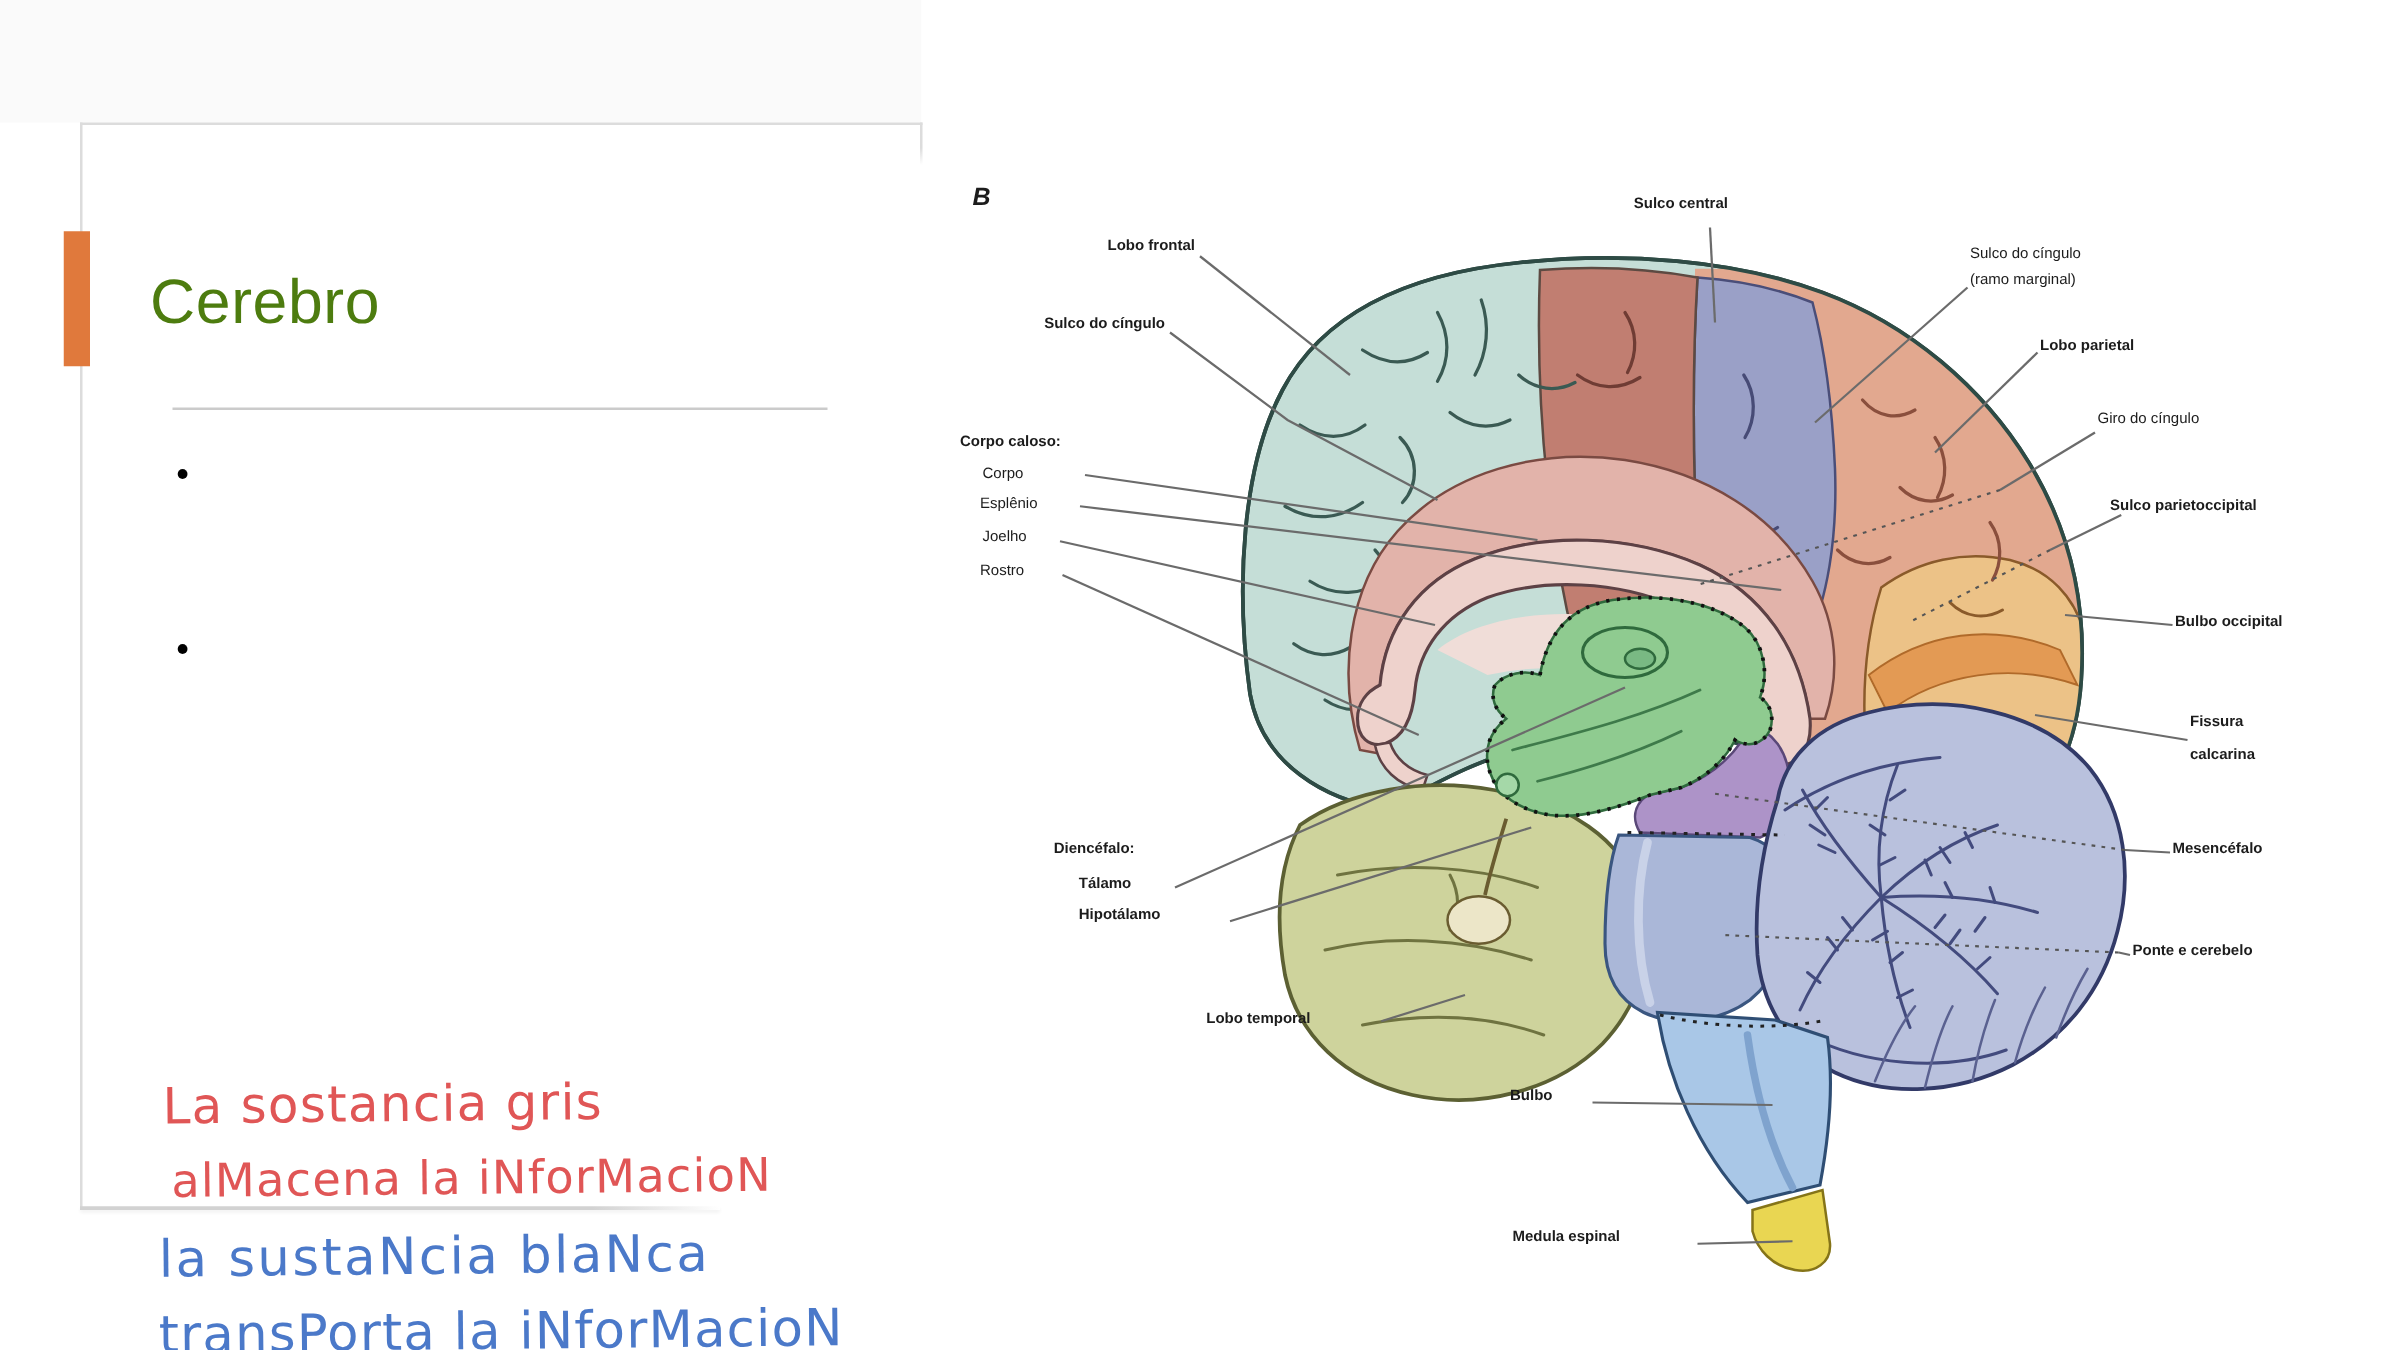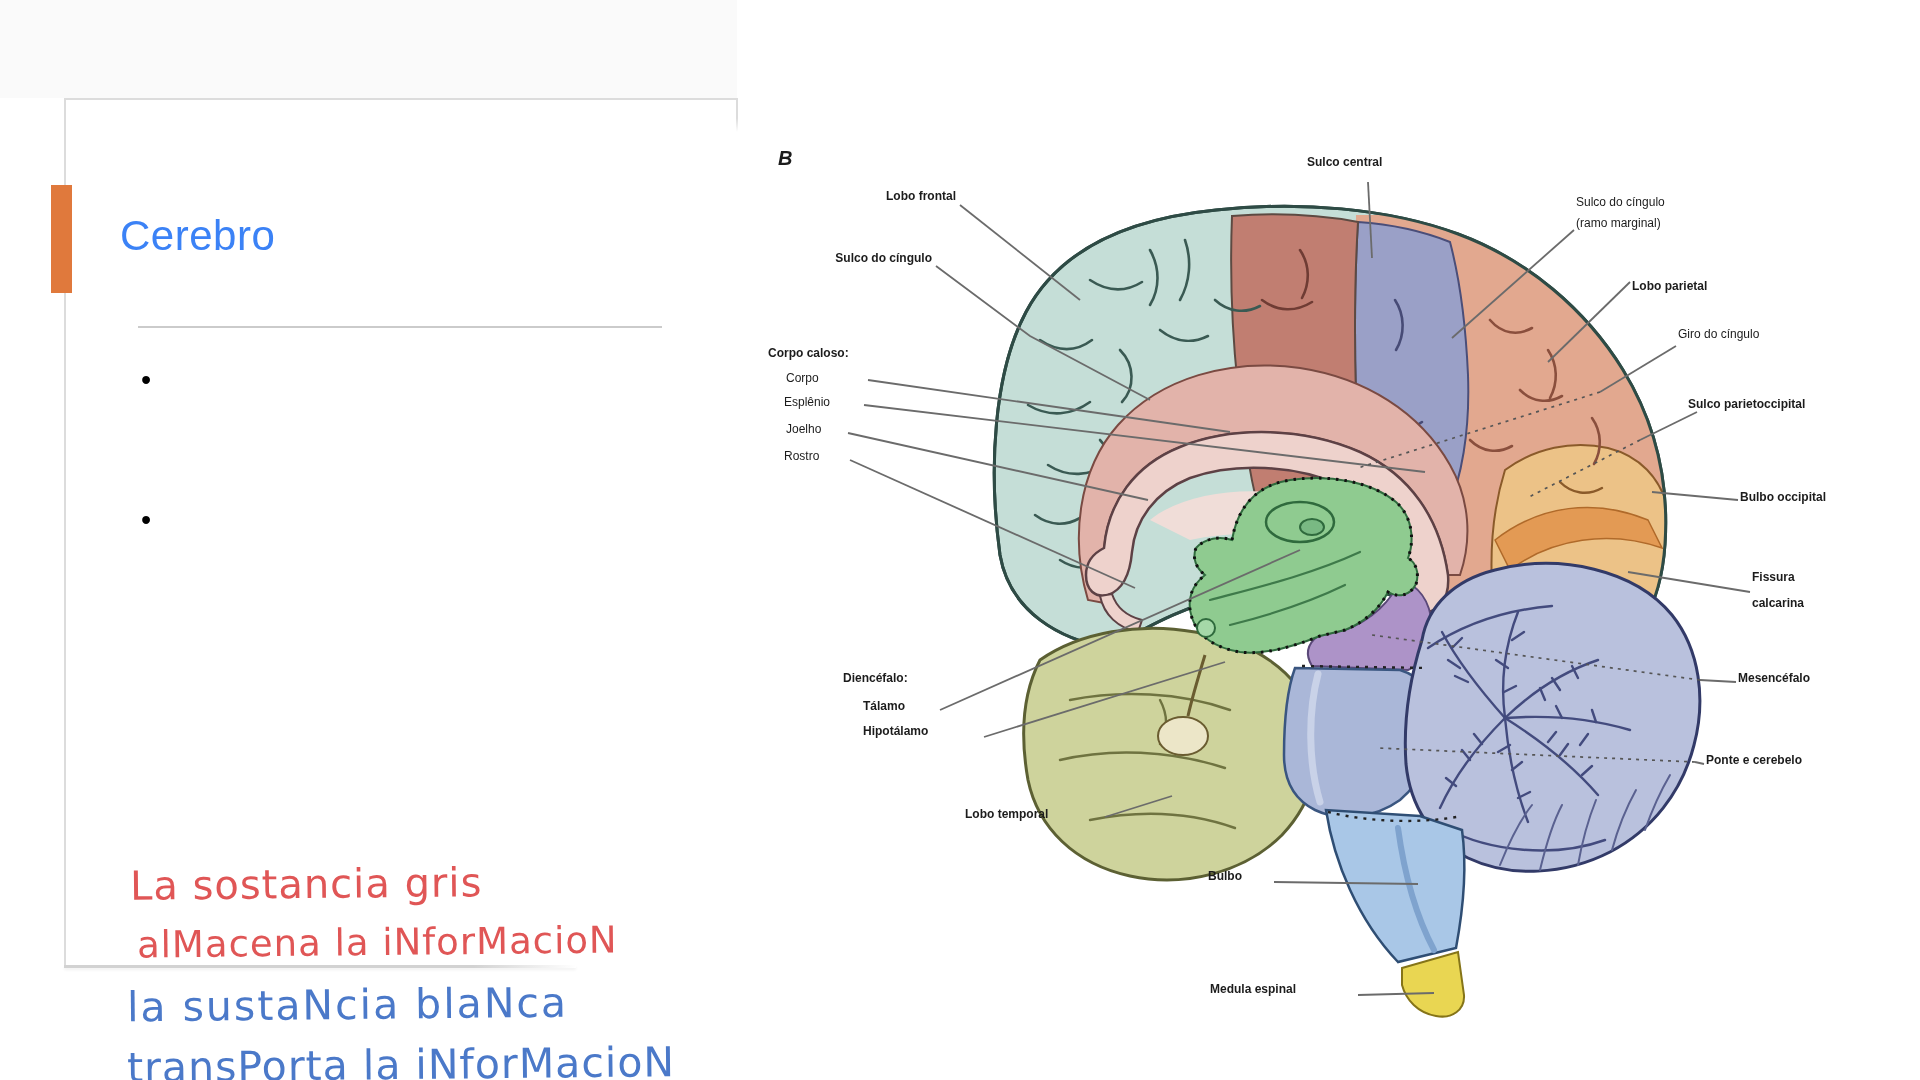--- a/index.html
+++ b/index.html
@@ -9,22 +9,22 @@
   .gap-strip{position:absolute;left:0;top:0;width:737px;height:98px;background:#fafafa;}
   .pg-border{position:absolute;background:#dcdcdc;}
   .pg-top{left:64px;top:98px;width:674px;height:2px;}
   .pg-left{left:64px;top:98px;width:2px;height:870px;}
   .pg-right{left:736px;top:98px;width:2px;height:34px;
             background:linear-gradient(#dcdcdc 60%,rgba(220,220,220,0));}
   .pg-bottom{left:64px;top:965px;width:512px;height:3px;
             background:linear-gradient(90deg,#d2d2d2 80%,rgba(210,210,210,0));box-shadow:0 2px 3px rgba(0,0,0,.06);}
   .accent-bar{position:absolute;left:51px;top:185px;width:21px;height:108px;}
   
-  .slide-title{position:absolute;left:120px;top:212px;font-size:42px;letter-spacing:.5px;
-               color:#3b82f6;font-weight:400;}
+  .slide-title{position:absolute;left:120px;top:212px;font-size:50px;letter-spacing:.5px;
+               color:#4d7c0f;font-weight:400;}
   .title-rule{position:absolute;left:138px;top:326px;width:524px;height:2px;background:#cbcbcb;}
   .bullets{position:absolute;left:123px;top:362px;width:520px;color:#000;}
   .bullet-item{position:relative;padding-left:48px;font-size:29px;line-height:37px;
                white-space:pre-line;}
   .bullet-item + .bullet-item{margin-top:66px;}
   .bullet-dot{position:absolute;left:18px;top:0;}
   
   .ink{position:absolute;white-space:nowrap;transform:rotate(-.6deg);z-index:30;
        font-family:"DejaVu Sans",sans-serif;font-weight:400;}
   .ink1{left:130px;top:861px;font-size:40px;letter-spacing:1px;}
@@ -265,21 +265,21 @@
       <path d="M 1695,762 L 1378,748"></path>
     </g>
   </svg>
 
   <div class="dlabel fig-letter" style="left:778px;top:148px;">B</div>
   <div class="dlabel ra" style="left:956px;top:186px;">Lobo frontal</div>
   <div class="dlabel ra" style="left:932px;top:248px;">Sulco do cíngulo</div>
   <div class="dlabel" style="left:1307px;top:152px;">Sulco central</div>
   <div class="dlabel w400" style="left:1576px;top:192px;">Sulco do cíngulo
 (ramo marginal)</div>
-  <div class="dlabel" style="left:1632px;top:276px;text-align:right;">Lobo parietal</div>
+  <div class="dlabel" style="left:1632px;top:266px;text-align:right;">Lobo parietal</div>
   <div class="dlabel w400" style="left:1678px;top:324px;">Giro do cíngulo</div>
   <div class="dlabel" style="left:1688px;top:394px;">Sulco parietoccipital</div>
   <div class="dlabel" style="left:1740px;top:487px;">Bulbo occipital</div>
   <div class="dlabel" style="left:1752px;top:564px;line-height:26px;">Fissura
 calcarina</div>
   <div class="dlabel" style="left:1738px;top:668px;">Mesencéfalo</div>
   <div class="dlabel" style="left:1706px;top:750px;">Ponte e cerebelo</div>
   <div class="dlabel" style="left:768px;top:343px;">Corpo caloso:</div>
   <div class="dlabel w400" style="left:786px;top:368px;">Corpo</div>
   <div class="dlabel w400" style="left:784px;top:392px;">Esplênio</div>

